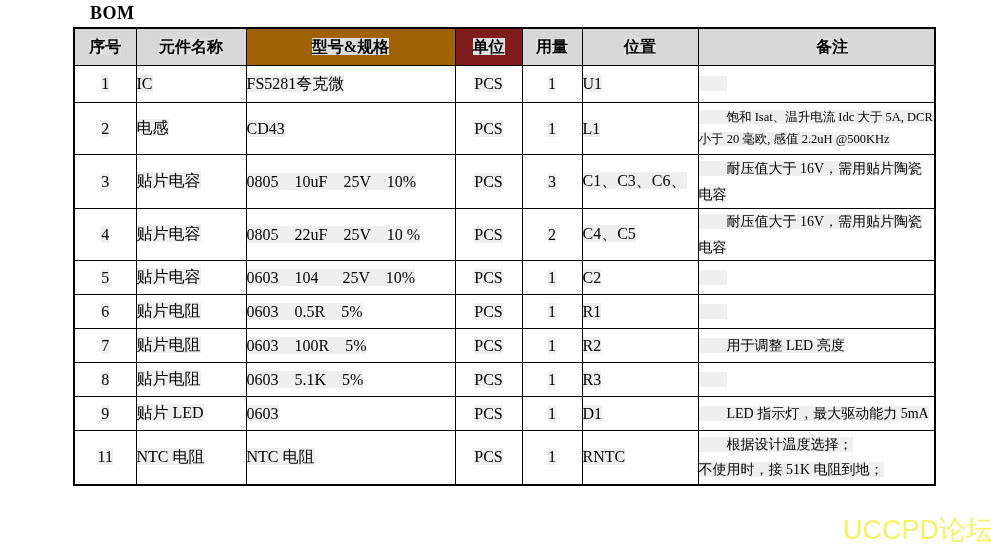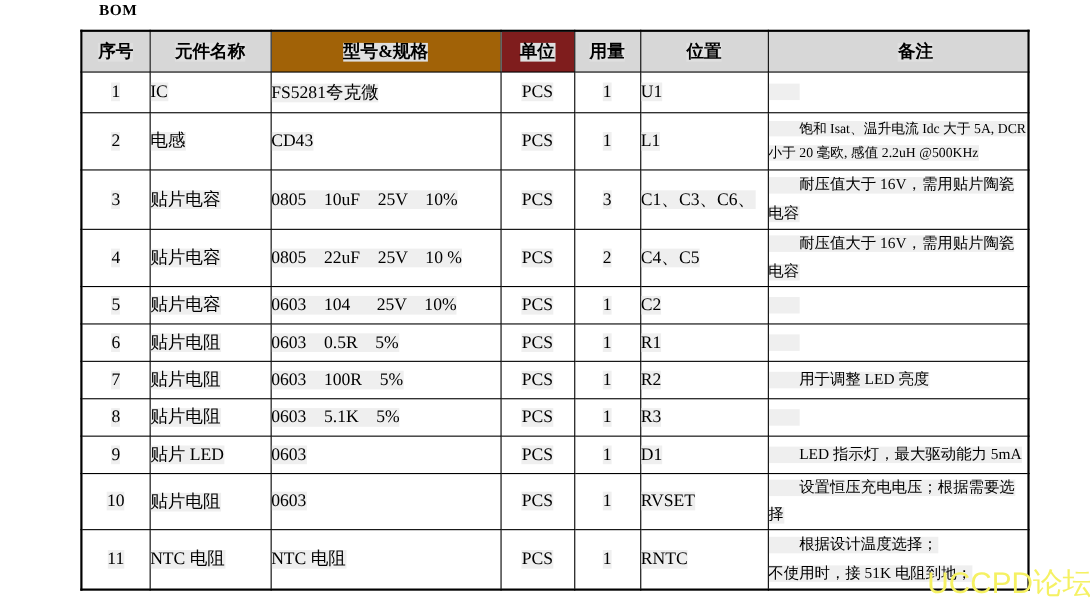--- a/index.html
+++ b/index.html
@@ -12,21 +12,21 @@
     background: #ffffff;
     position: relative;
     overflow: hidden;
     font-family: "Liberation Serif", "DejaVu Serif", serif;
     color: #000000;
   }
   .doc-title {
     position: absolute;
     left: 90px;
     top: 3px;
-    font-size: 14px;
+    font-size: 18px;
     font-weight: bold;
     letter-spacing: 0.5px;
   }
   table.bom {
     position: absolute;
     left: 73px;
     top: 27px;
     border-collapse: collapse;
     border: 2px solid #000000;
     table-layout: fixed;
@@ -202,29 +202,20 @@
     </tr>
     <tr class="h34">
       <td class="c-no"><span class="shade">9</span></td>
       <td class="c-name"><span class="shade">贴片 LED</span></td>
       <td class="c-model"><span class="shade">0603</span></td>
       <td class="c-unit"><span class="shade">PCS</span></td>
       <td class="c-qty"><span class="shade">1</span></td>
       <td class="c-location"><span class="shade">D1</span></td>
       <td class="c-remark"><span class="shade">LED 指示灯，最大驱动能力 5mA</span></td>
     </tr>
-    <tr class="h34">
-      <td class="c-no"><span class="shade">10</span></td>
-      <td class="c-name"><span class="shade">贴片电阻</span></td>
-      <td class="c-model"><span class="shade">0603</span></td>
-      <td class="c-unit"><span class="shade">PCS</span></td>
-      <td class="c-qty"><span class="shade">1</span></td>
-      <td class="c-location"><span class="shade">RVSET</span></td>
-      <td class="c-remark"><span class="shade">设置恒压充电电压；根据需要选择</span></td>
-    </tr>
     <tr class="h54">
       <td class="c-no"><span class="shade">11</span></td>
       <td class="c-name"><span class="shade">NTC 电阻</span></td>
       <td class="c-model"><span class="shade">NTC 电阻</span></td>
       <td class="c-unit"><span class="shade">PCS</span></td>
       <td class="c-qty"><span class="shade">1</span></td>
       <td class="c-location"><span class="shade">RNTC</span></td>
       <td class="c-remark"><span class="shade">根据设计温度选择；
 不使用时，接 51K 电阻到地；</span></td>
     </tr>

